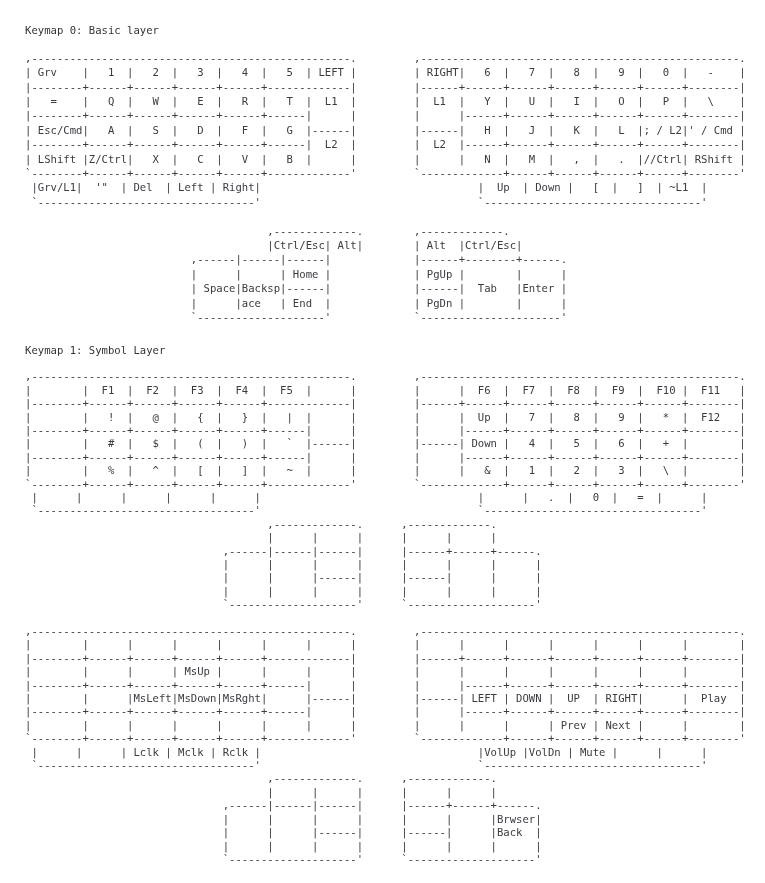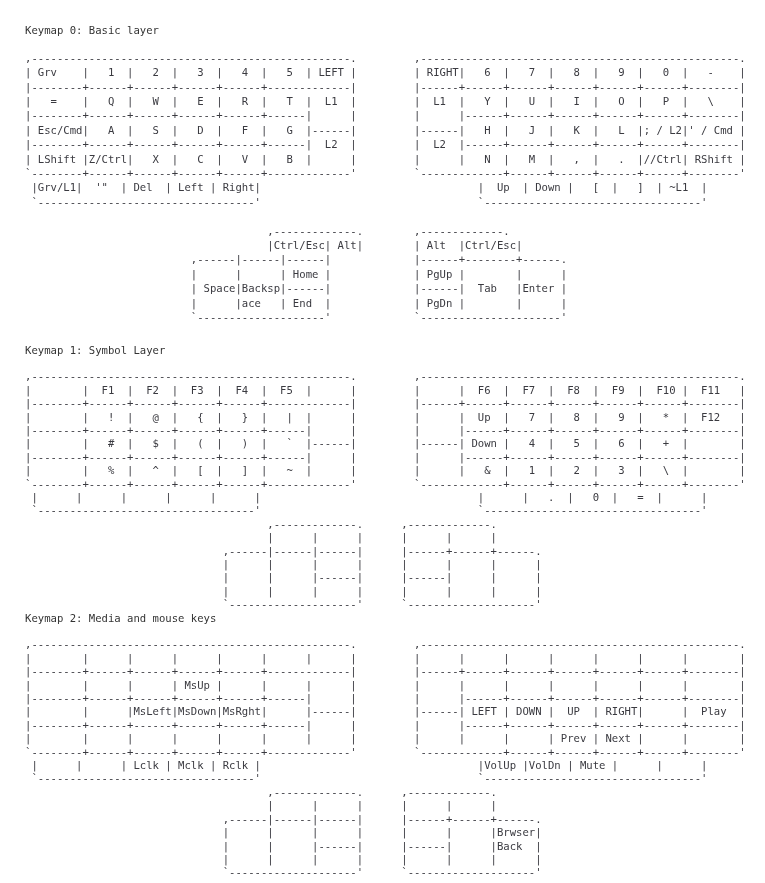--- a/index.html
+++ b/index.html
@@ -78,21 +78,20 @@
                                       ,-------------.      ,-------------.
                                       |      |      |      |      |      |
                                ,------|------|------|      |------+------+------.
                                |      |      |      |      |      |      |      |
                                |      |      |------|      |------|      |      |
                                |      |      |      |      |      |      |      |
                                `--------------------'      `--------------------'</pre>
   </section>
 
   <section>
-    <div class="km-title" id="title-k2">Keymap 2: Media and mouse keys</div>
     <pre class="km-art" id="art-k2">,--------------------------------------------------.         ,--------------------------------------------------.
 |        |      |      |      |      |      |      |         |      |      |      |      |      |      |        |
 |--------+------+------+------+------+-------------|         |------+------+------+------+------+------+--------|
 |        |      |      | MsUp |      |      |      |         |      |      |      |      |      |      |        |
 |--------+------+------+------+------+------|      |         |      |------+------+------+------+------+--------|
 |        |      |MsLeft|MsDown|MsRght|      |------|         |------| LEFT | DOWN |  UP  | RIGHT|      |  Play  |
 |--------+------+------+------+------+------|      |         |      |------+------+------+------+------+--------|
 |        |      |      |      |      |      |      |         |      |      |      | Prev | Next |      |        |
 `--------+------+------+------+------+-------------'         `-------------+------+------+------+------+--------'
  |      |      | Lclk | Mclk | Rclk |                                  |VolUp |VolDn | Mute |      |      |

